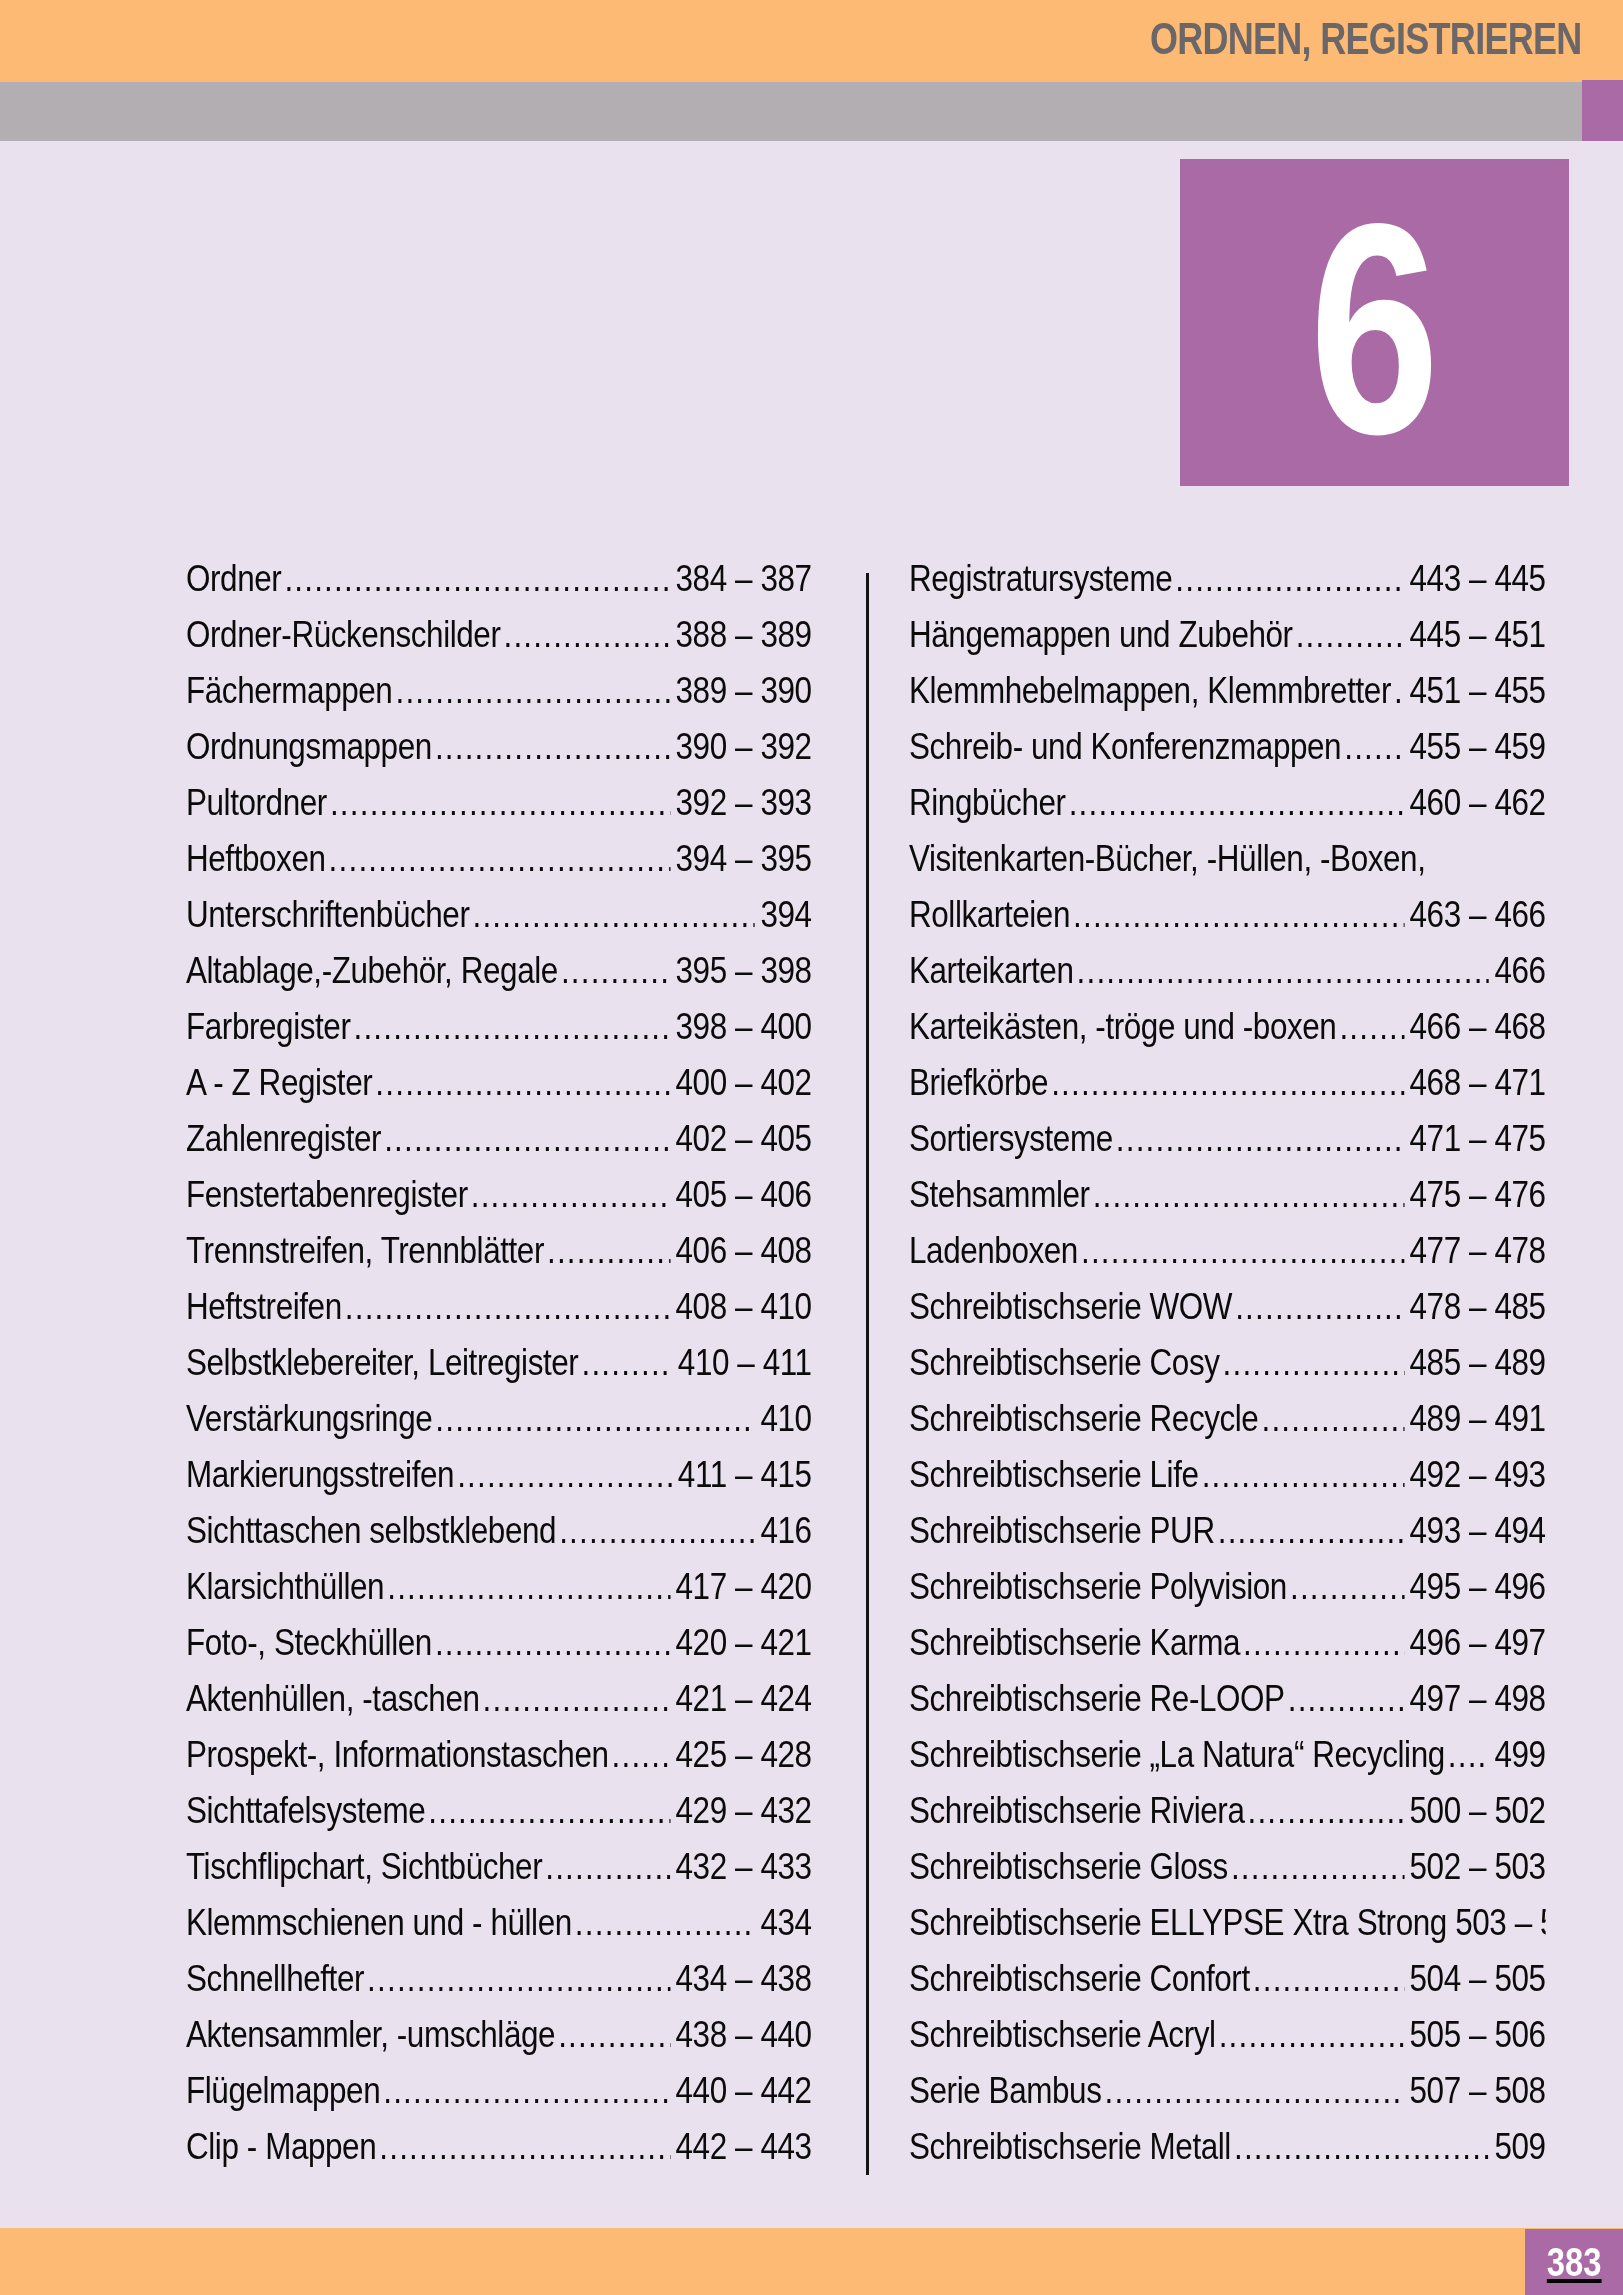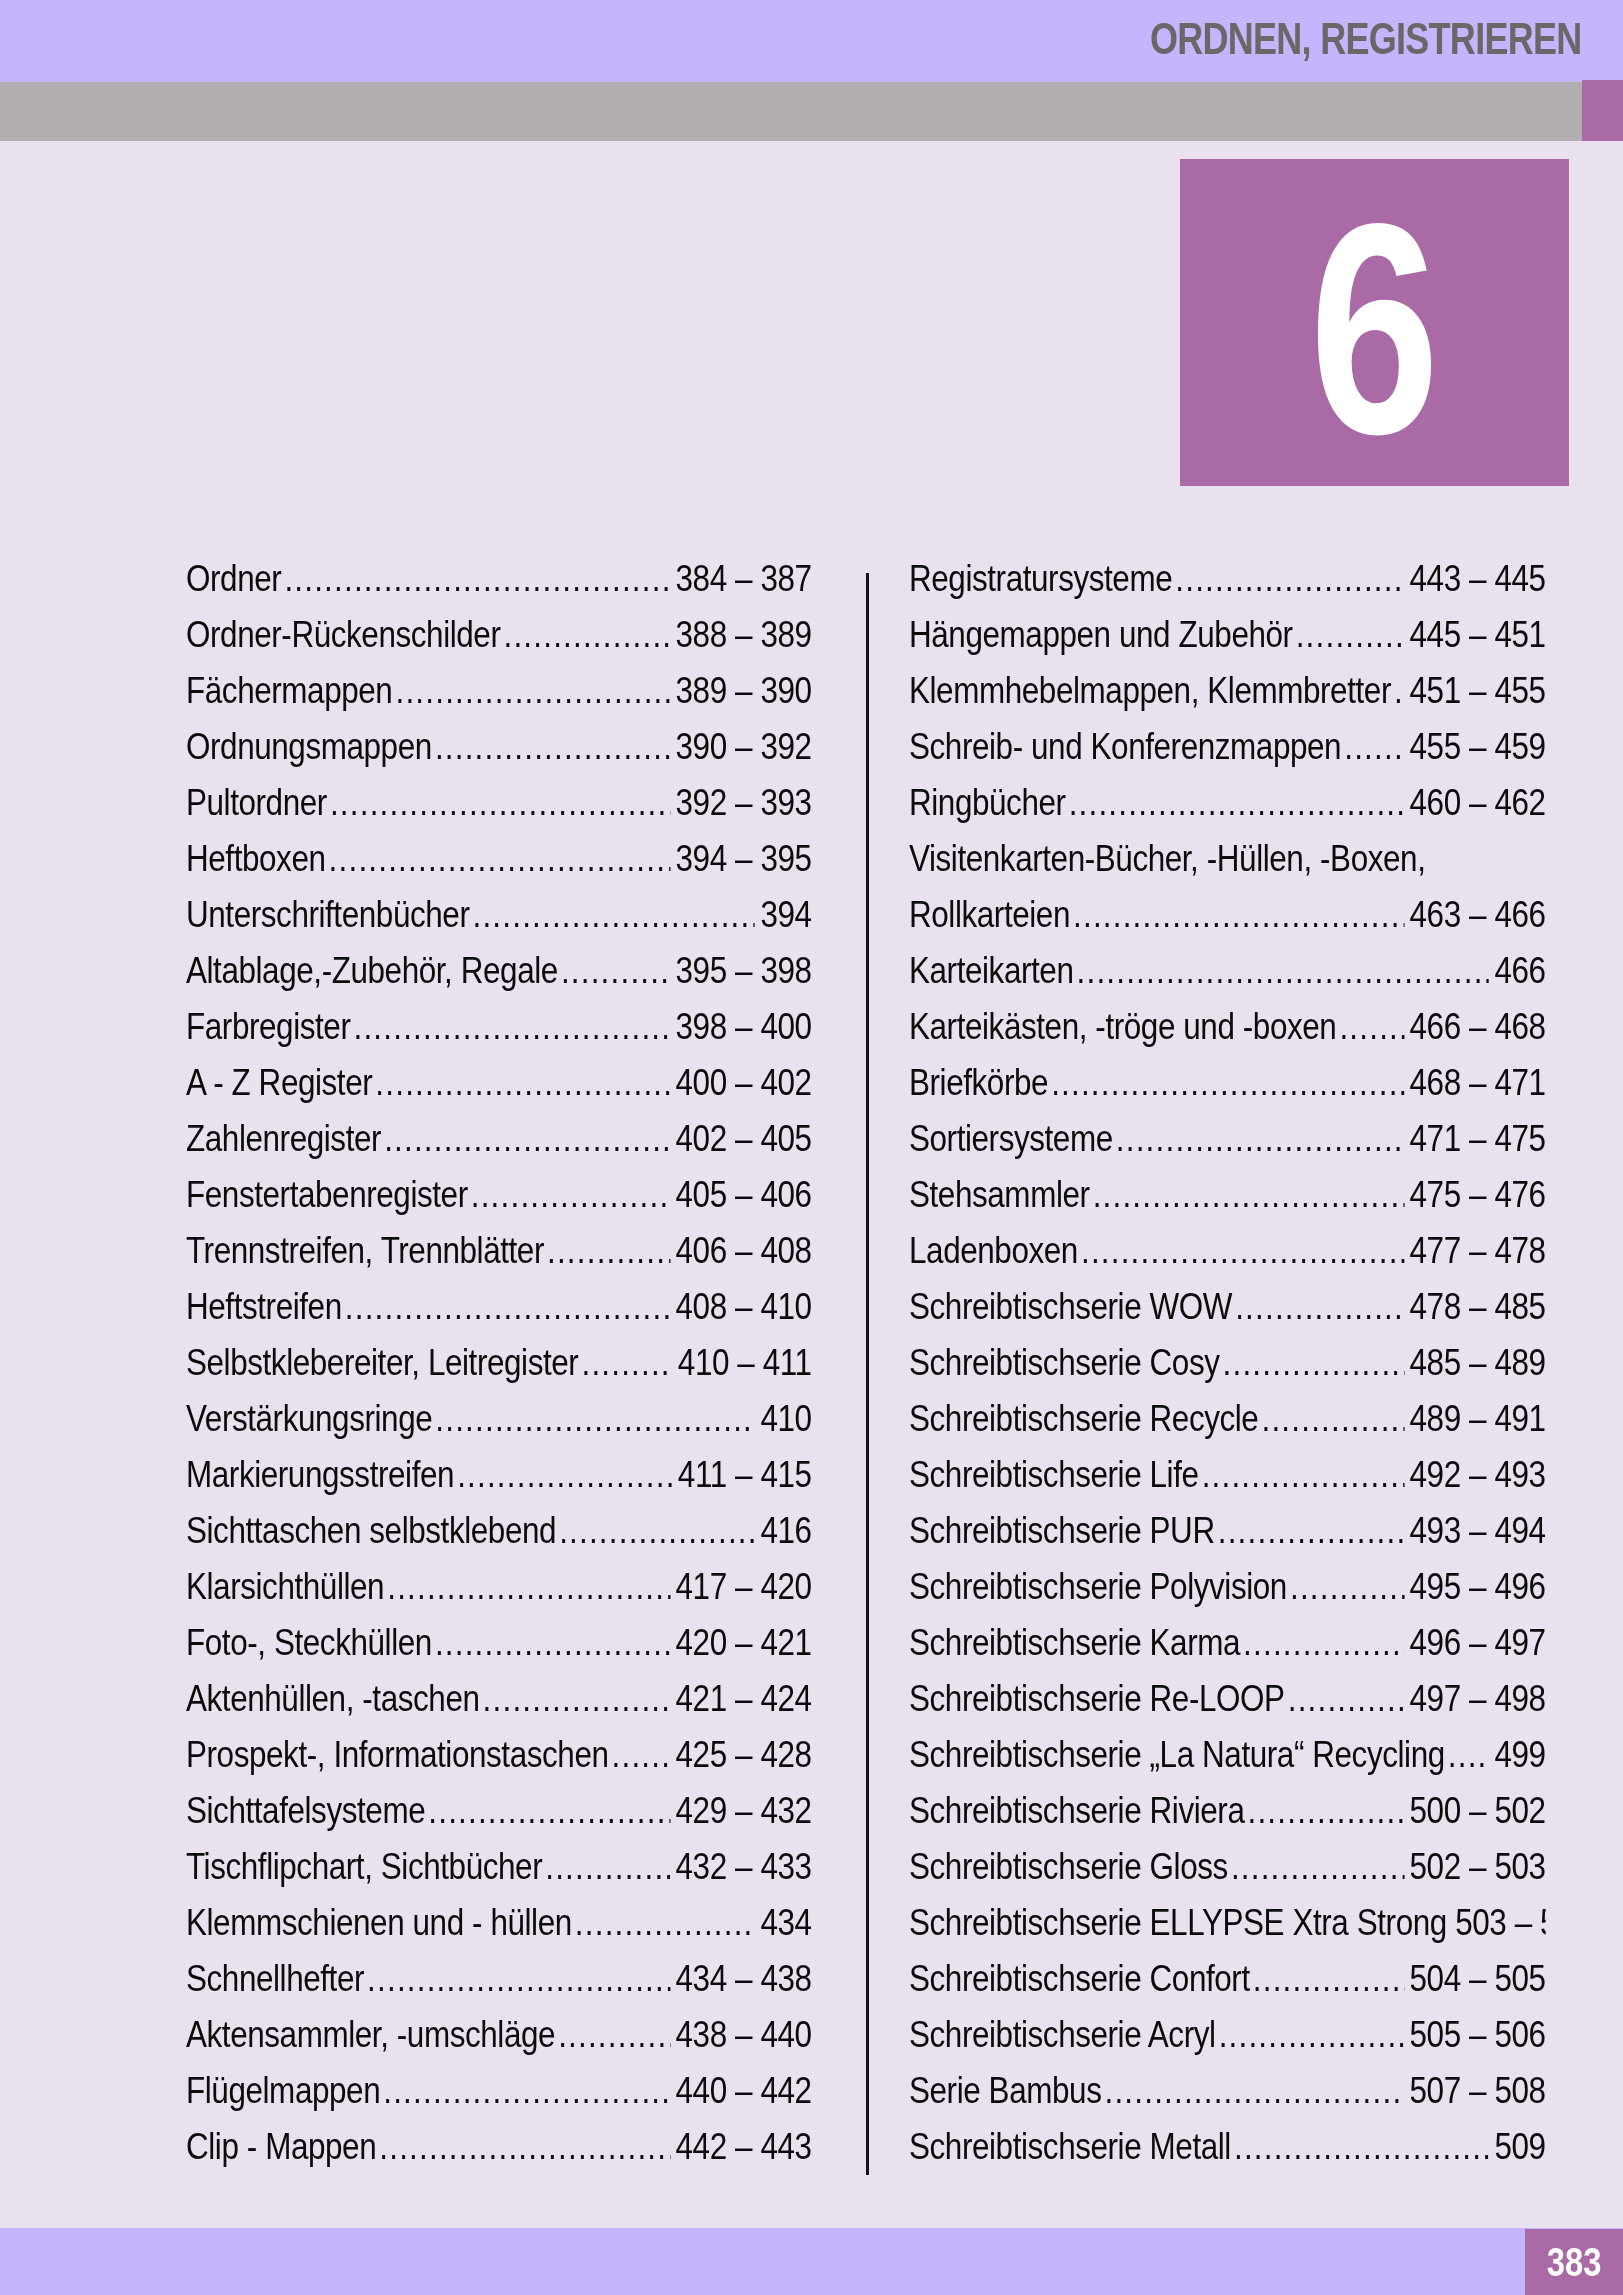--- a/index.html
+++ b/index.html
@@ -1,19 +1,19 @@
 <!DOCTYPE html>
 <html style="font-size:14.5px"><head>
 <meta charset="utf-8">
 <style>
   html,body{margin:0;padding:0;background:#ffffff;}
   .page{
     position:relative;
     width:1624px;height:2296px;
-    background:#c4b5fd;
+    background:#fdba74;
     font-family:"Liberation Sans", sans-serif;
     overflow:hidden;
   }
   
   .header-title{
     position:absolute;
     top:12.7px;right:42px;
     font-size:45px;font-weight:bold;
     color:#6b6769;
     letter-spacing:-0.9px;
@@ -89,21 +89,21 @@
     left:866px;top:573px;
     width:2.7px;height:1602px;
     background:#141414;
   }
   
   .page-num-box{
     position:absolute;
     left:1525px;top:2229px;
     width:99px;height:66px;
     background:#a96aa6;
-    display:flex;align-items:center;justify-content:center;
+    display:flex;align-items:center;justify-content:center;text-decoration:underline;
   }
   .page-num-box .pn{
     color:#ffffff;font-size:41px;font-weight:bold;
     transform:scaleX(0.80);
     transform-origin:center;
   }
 </style>
 </head>
 <body>
 

